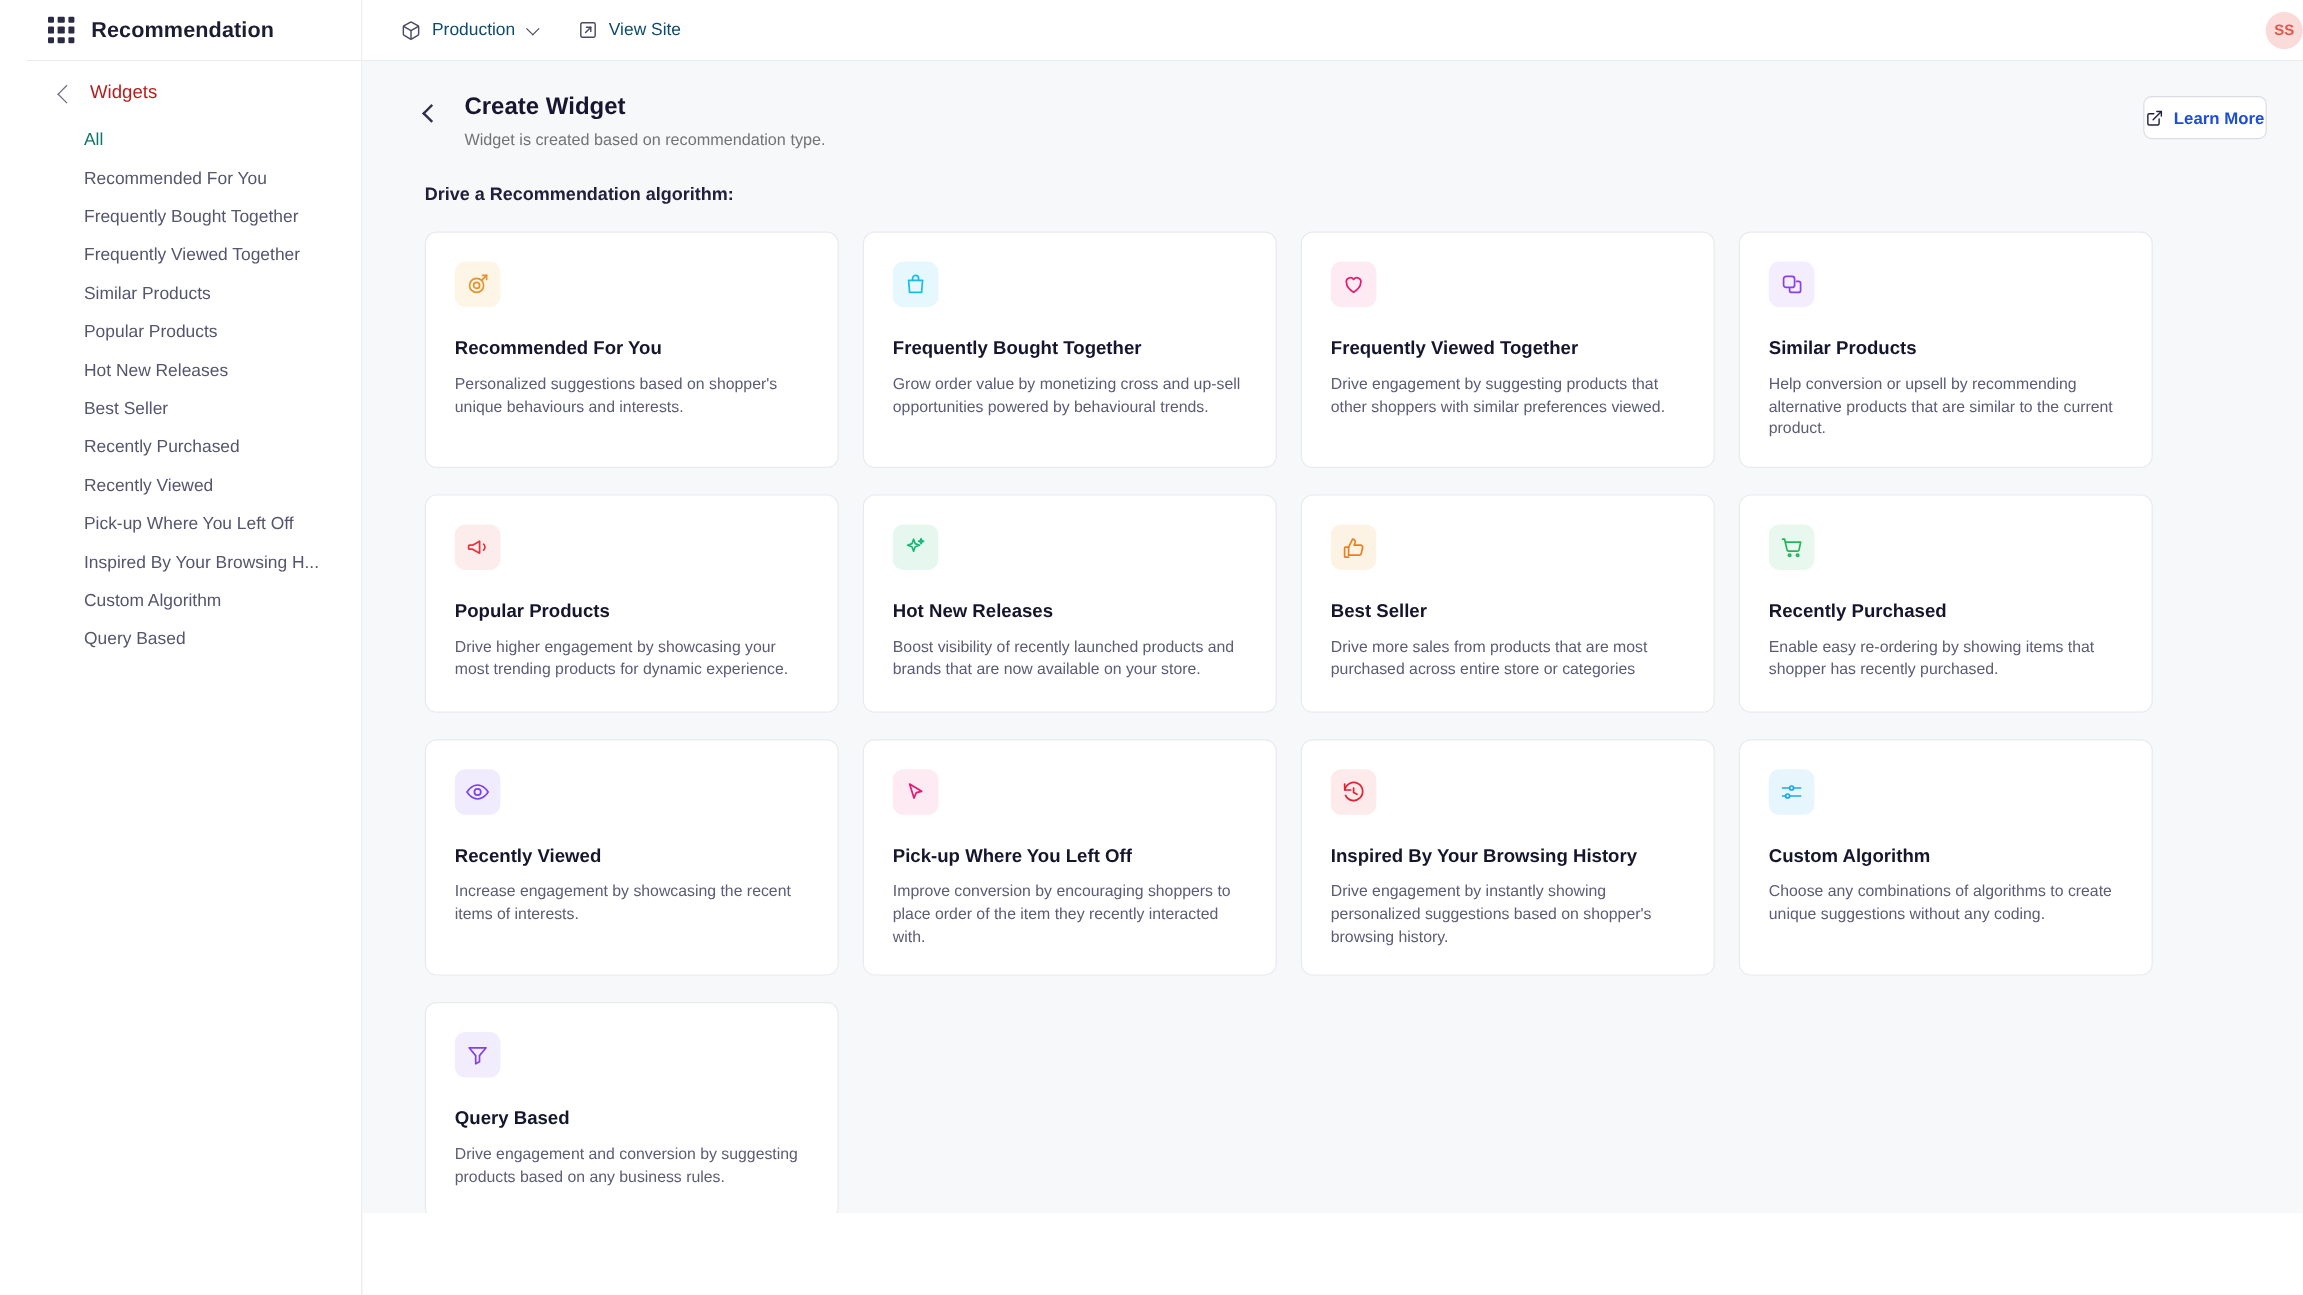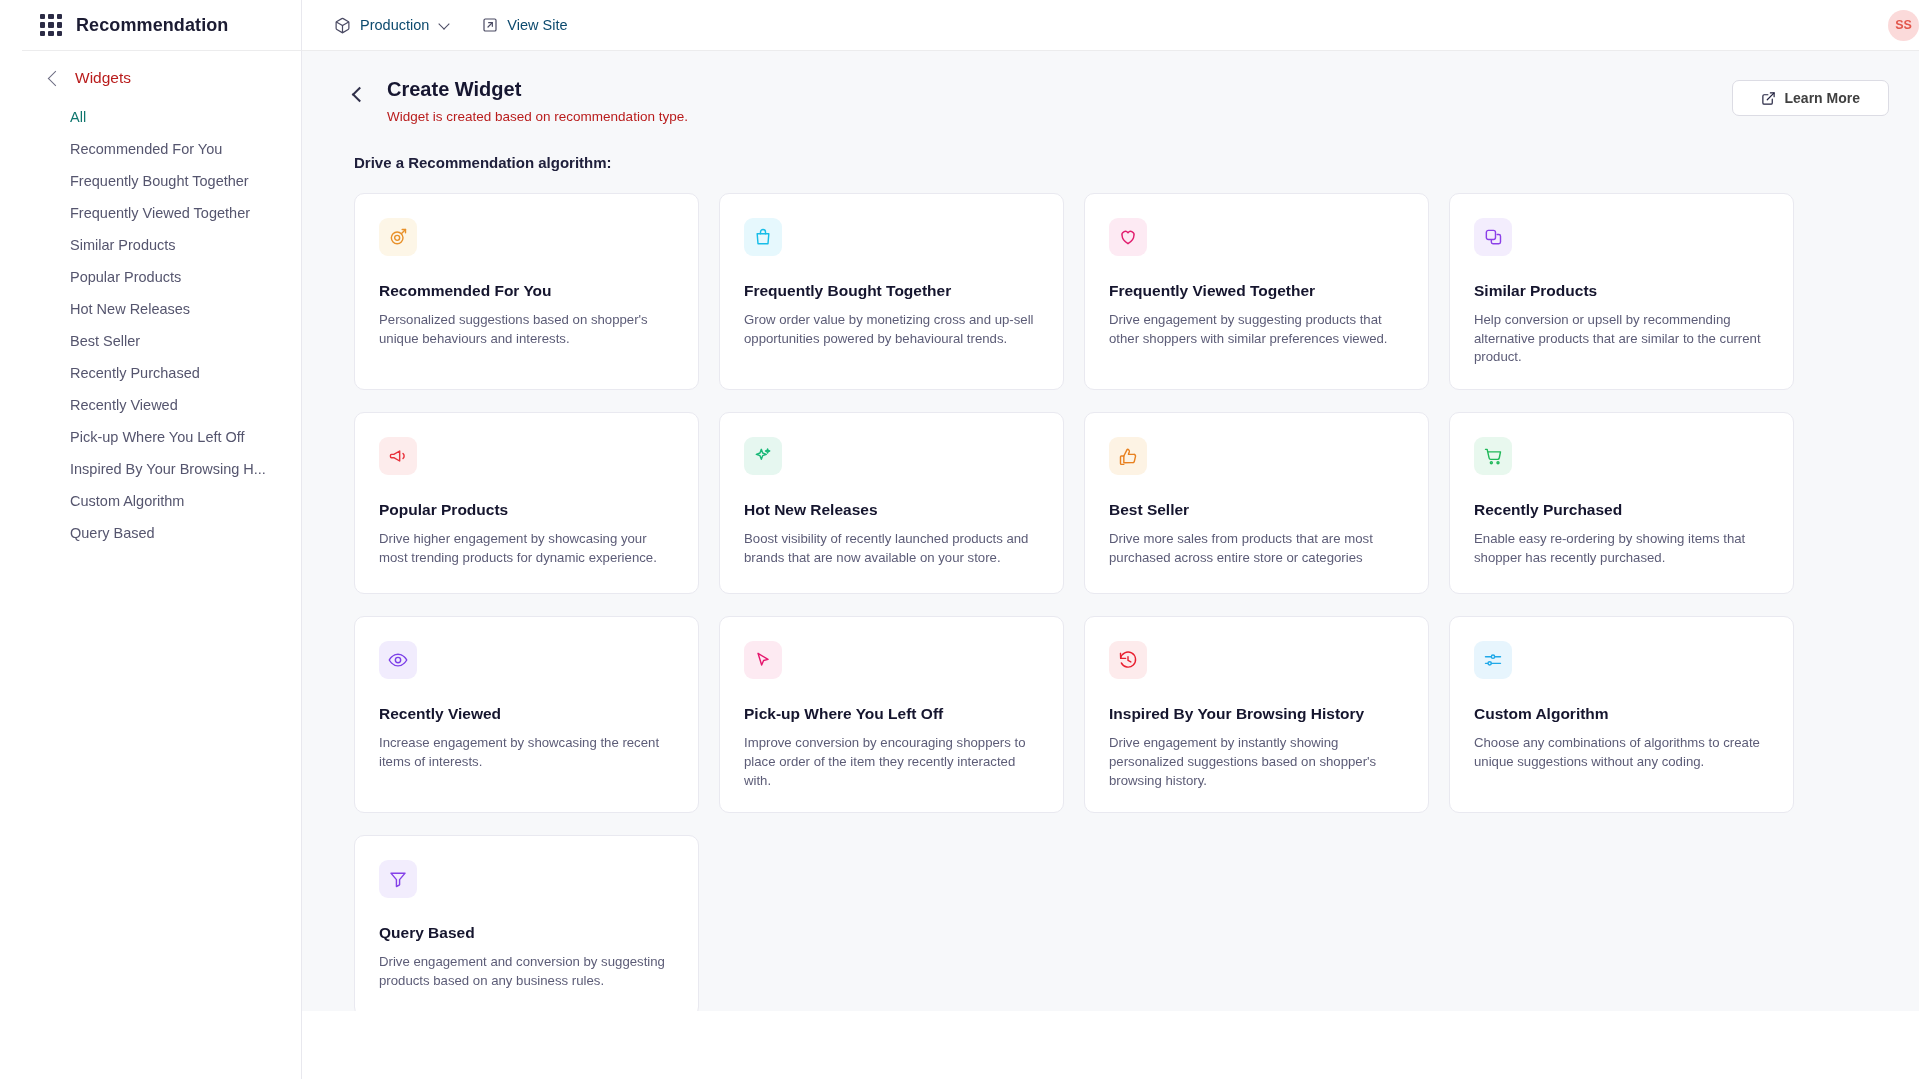--- a/index.html
+++ b/index.html
@@ -82,26 +82,26 @@
 
   .content { flex: 1; overflow: hidden; padding: 0 0 0 0; }
 
   .page-head { display: flex; align-items: flex-start; padding: 26px 52px 0 52px; }
   .back-arrow {
     width: 11px; height: 11px;
     border-left: 2px solid #30304a; border-bottom: 2px solid #30304a;
     transform: rotate(45deg); margin: 12px 22px 0 0; cursor: pointer;
   }
   .page-title { font-size: 20px; font-weight: bold; color: #161630; line-height: 1.25; }
-  .page-sub { font-size: 13.5px; color: #b91c1c; margin-top: 7px; }
+  .page-sub { font-size: 13.5px; color: #737373; margin-top: 7px; }
 
   .learn-more {
     margin-left: auto; display: flex; align-items: center; gap: 9px;
     border: 1px solid #dcdce4; background: #fff; border-radius: 7px;
-    padding: 9px 28px; font-size: 14px; color: #404040; font-weight: 600;
+    padding: 9px 1px; font-size: 14px; color: #1d4ed8; font-weight: 600;
     cursor: pointer; margin-top: 3px;
   }
 
   .section-label {
     font-size: 15px; font-weight: 600; color: #20203c;
     padding: 30px 52px 0 52px;
   }
 
   .grid {
     display: grid;

